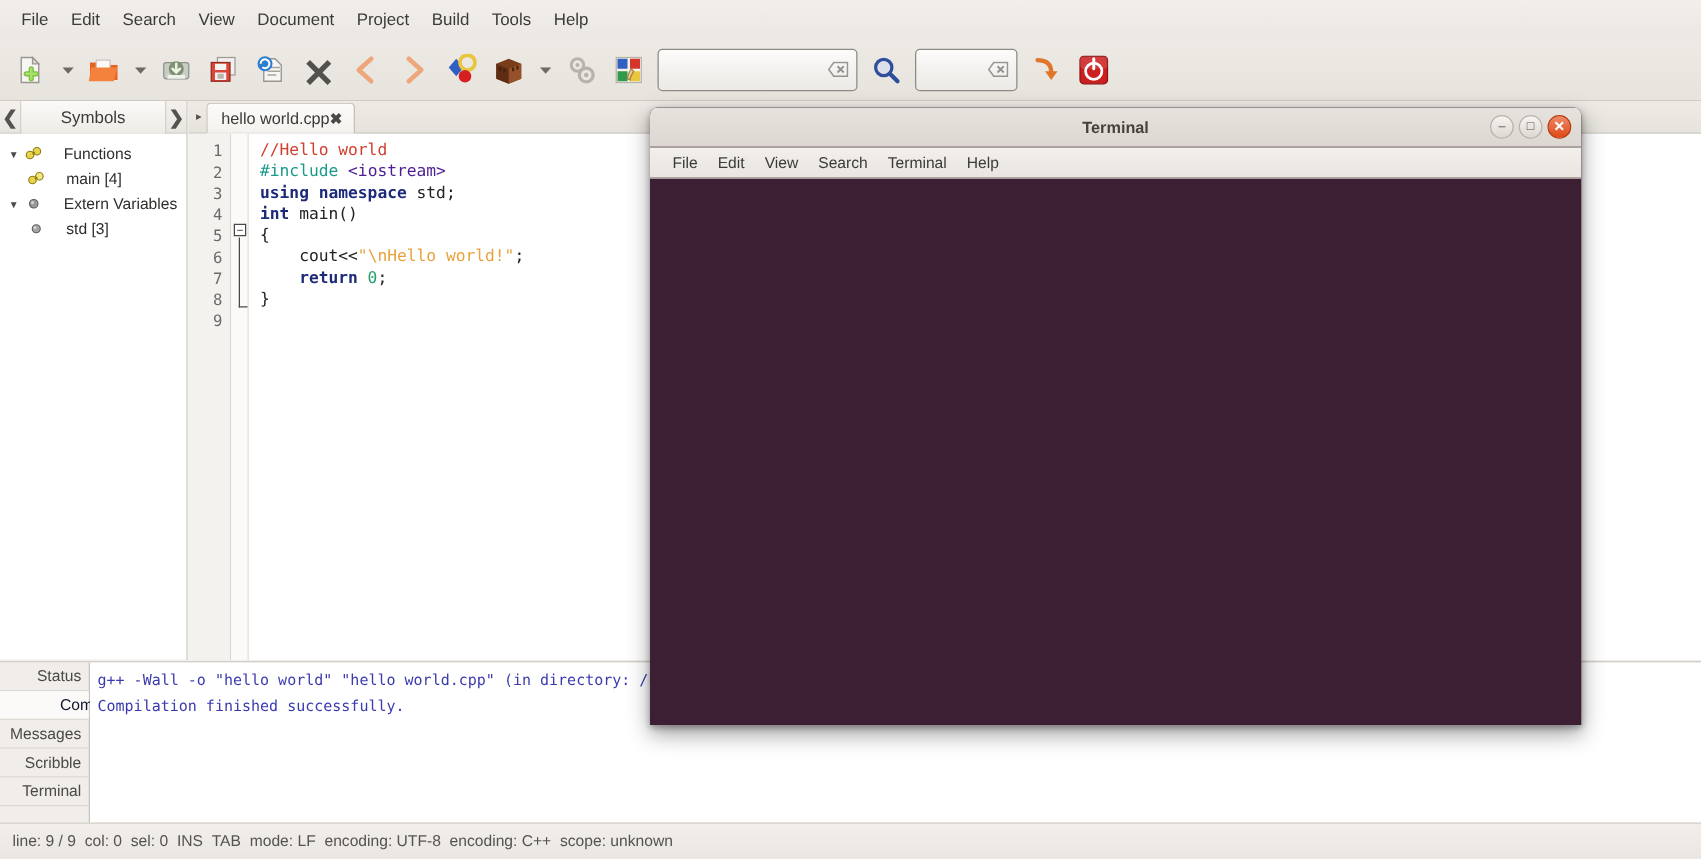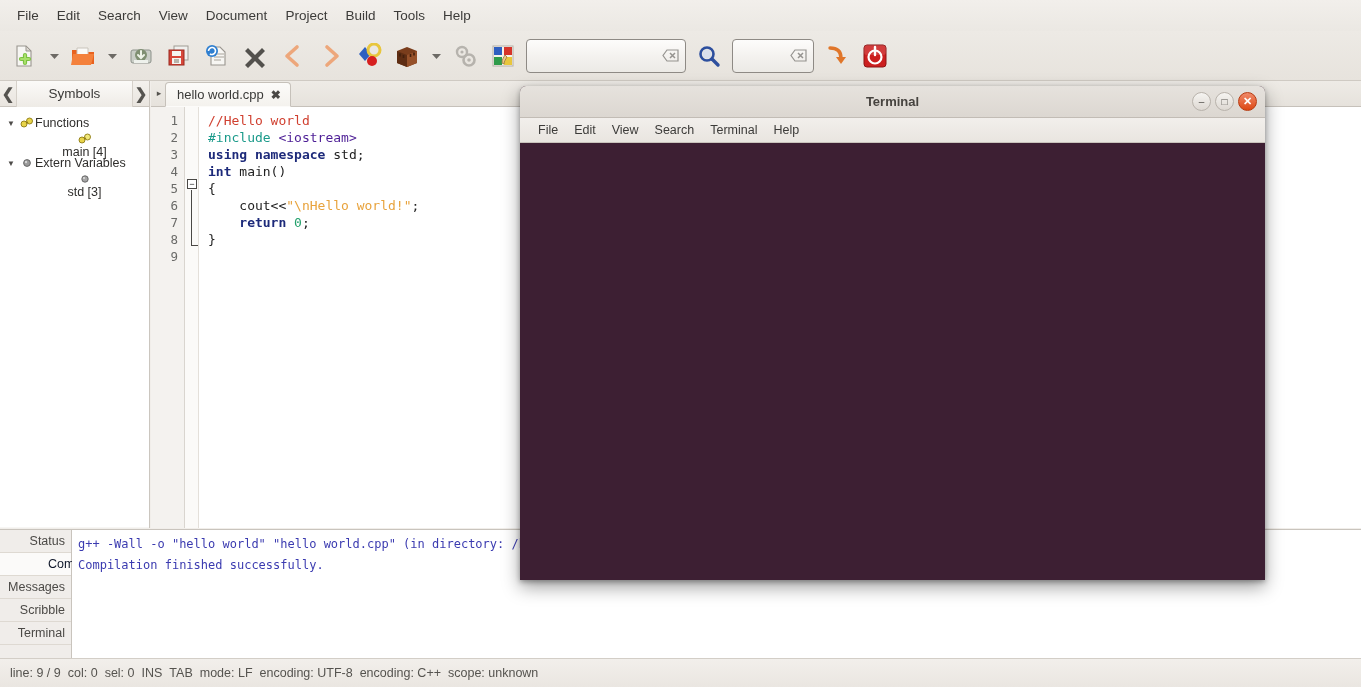--- a/index.html
+++ b/index.html
@@ -61,33 +61,33 @@
   .sb-tab {
     flex: 1; text-align: center; font-size: 13.5px; color: #3c3b39;
     background: linear-gradient(to bottom, #fbfaf8 0%, #eeebe6 100%);
     border-left: 1px solid #d6d1ca; border-right: 1px solid #d6d1ca;
     height: 26px; line-height: 25px; cursor: default;
   }
   .tree { padding: 6px 0 0 4px; background: #fff; height: 420px; }
   .trow { display: flex; align-items: center; height: 20px; font-size: 12.5px; color: #2f2e2c; cursor: default; }
   .texp { width: 14px; text-align: center; font-size: 8px; color: #4d4b48; }
   .tico { width: 17px; display: flex; align-items: center; justify-content: center; }
-  .tlabel { white-space: nowrap; }
-  .ind1 { padding-left: 16px; flex-direction: column; }
+  .tlabel { white-space: nowrap; margin-left: 16px; }
+  .ind1 { padding-left: 16px; }
 
   
   .notebook { position: absolute; left: 151px; top: 81px; width: 1210px; height: 447px; background: #f1eeea; }
   .tabstrip {
     height: 26px; display: flex; align-items: flex-end;
     background: linear-gradient(to bottom, #eeebe6 0%, #e6e2dc 100%);
     border-bottom: 1px solid #c6c1ba; padding-left: 2px;
   }
   .nb-arrow { width: 12px; height: 26px; line-height: 26px; text-align: center; font-size: 9px; color: #55534f; cursor: default; }
   .ftab {
-    height: 25px; display: flex; align-items: center; gap: 7px;
+    height: 25px; display: flex; align-items: center; 
     padding: 0 9px 0 11px;
     background: linear-gradient(to bottom, #fcfbf9 0%, #f4f2ee 100%);
     border: 1px solid #c6c1ba; border-bottom: 1px solid #fcfbf9;
     border-radius: 4px 4px 0 0; font-size: 13px; color: #3a3a38; cursor: default;
     position: relative; top: 1px;
   }
   .tab-close { font-size: 12px; color: #4a4845; font-weight: bold; cursor: default; }
 
   .editor { position: relative; height: 421px; background: #ffffff; display: flex; }
   .gutter {

